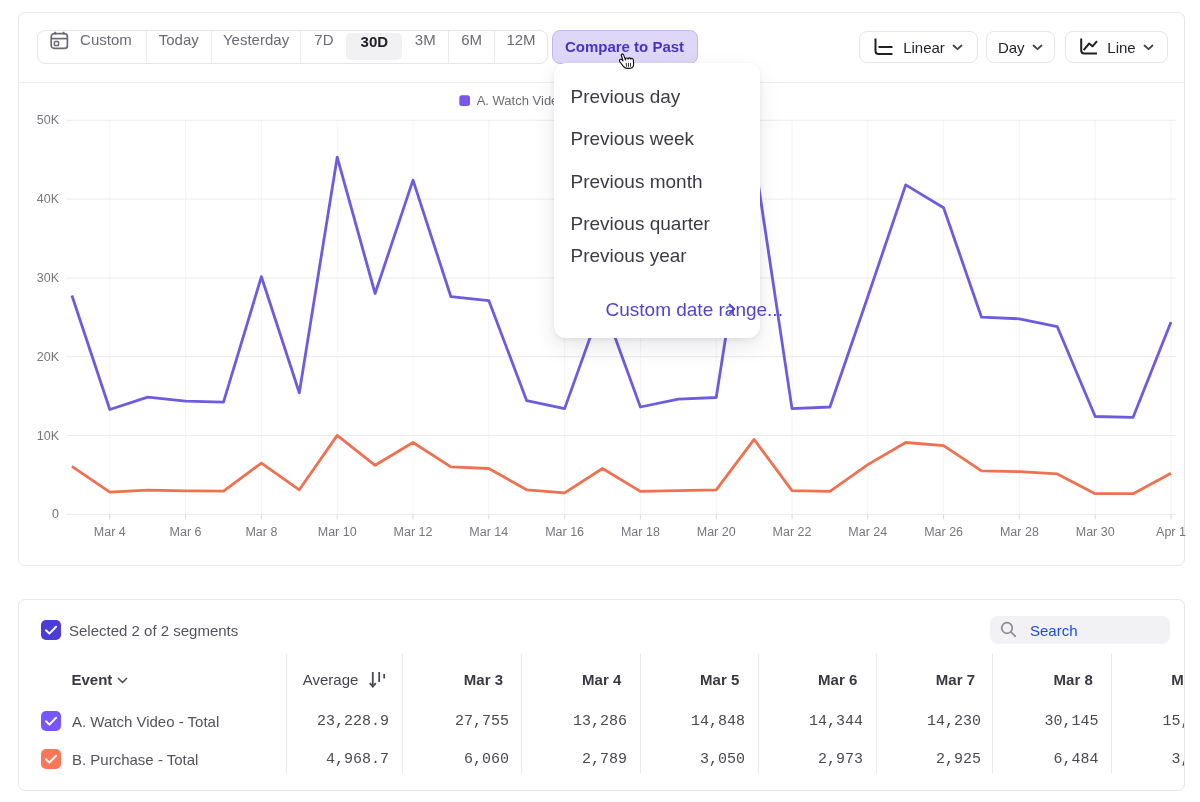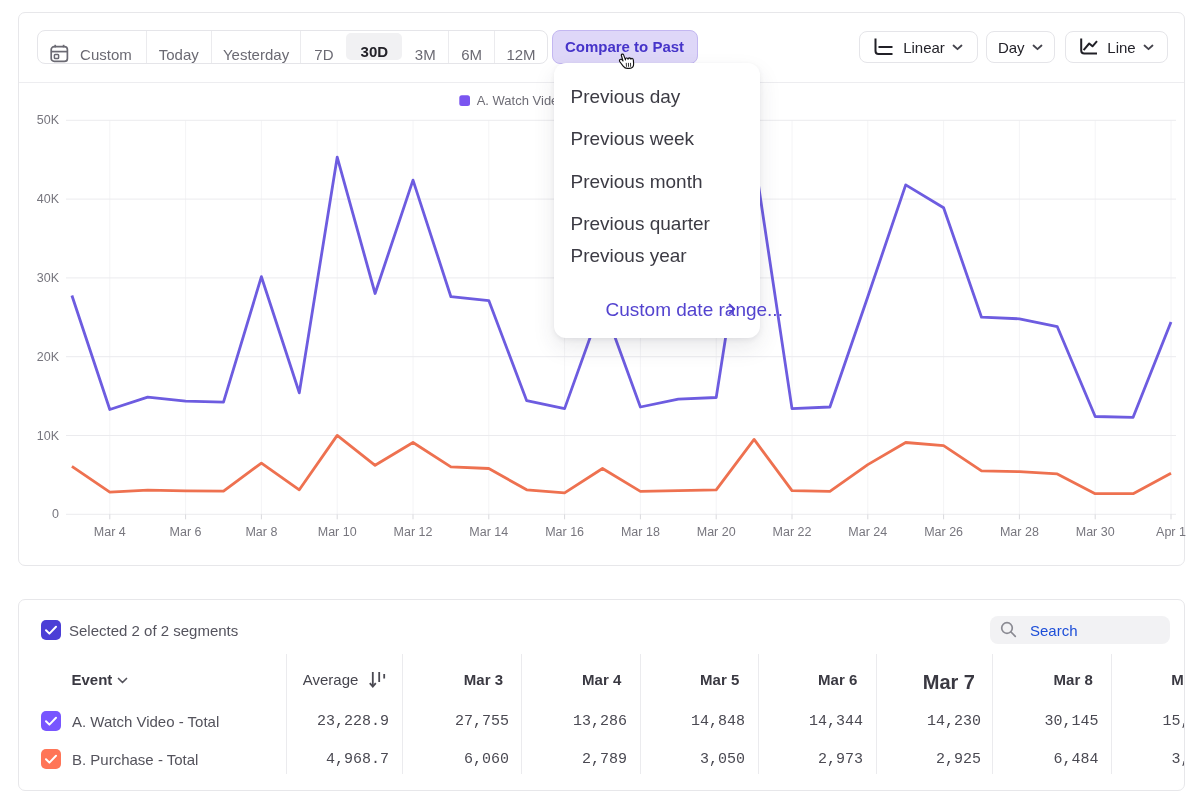--- a/index.html
+++ b/index.html
@@ -1,19 +1,19 @@
 <!DOCTYPE html>
 <html><head>
 <meta charset="utf-8">
 <style>
 * { margin:0; padding:0; box-sizing:border-box; }
 html,body { width:1200px; height:802px; background:#fff; font-family:"Liberation Sans", sans-serif; overflow:hidden; }
 .abs { position:absolute; }
 .card { position:absolute; background:#fff; border:1px solid #e7e7ea; border-radius:7px; }
-.seg { display:flex; align-items:flex-end; justify-content:center; color:#6b6a73; font-size:15px; height:100%; }
+.seg { display:flex; align-items:flex-start; justify-content:center; color:#6b6a73; font-size:15px; height:100%; }
 .btn { position:absolute; display:flex; align-items:center; justify-content:center; background:#fff; border:1px solid #e5e5e9; border-radius:8px; font-size:15px; color:#24232a; font-weight:400; }
 .mitem { position:absolute; left:17px; font-size:19px; color:#3c3b44; white-space:nowrap; }
 </style>
 </head>
 <body>
 
 <div class="card" style="left:18px; top:12px; width:1167px; height:554px;"></div>
 <div class="abs" style="left:19px; top:82px; width:1165px; height:1px; background:#ededf0;"></div>
 
 <div class="abs" style="left:37px; top:29.5px; width:511px; height:34px; border:1px solid #e5e5e9; border-radius:8px; background:#fff; display:flex;">
@@ -202,21 +202,21 @@
       <line x1="3.8" y1="1" x2="3.8" y2="15"></line>
       <path d="M0.8,12.2 L3.8,15.6 L6.8,12.2"></path>
       <line x1="10.2" y1="1" x2="10.2" y2="11"></line>
       <line x1="15.2" y1="3" x2="15.2" y2="7.5"></line>
     </g>
   </svg>
   <div class="abs" style="left:364px; top:71px; width:120px; text-align:right; font-size:15px; font-weight:700; color:#3a3942;">Mar 3</div>
   <div class="abs" style="left:482.3px; top:71px; width:120px; text-align:right; font-size:15px; font-weight:700; color:#3a3942;">Mar 4</div>
   <div class="abs" style="left:600.3px; top:71px; width:120px; text-align:right; font-size:15px; font-weight:700; color:#3a3942;">Mar 5</div>
   <div class="abs" style="left:718.3px; top:71px; width:120px; text-align:right; font-size:15px; font-weight:700; color:#3a3942;">Mar 6</div>
-  <div class="abs" style="left:836px; top:71px; width:120px; text-align:right; font-size:20px; font-weight:700; color:#3a3942;">Mar 7</div>
+  <div class="abs" style="left:836px; top:71px; width:120px; text-align:right; font-size:15px; font-weight:700; color:#3a3942;">Mar 7</div>
   <div class="abs" style="left:953.8px; top:71px; width:120px; text-align:right; font-size:15px; font-weight:700; color:#3a3942;">Mar 8</div>
   <div class="abs" style="left:1071.5px; top:71px; width:120px; text-align:right; font-size:15px; font-weight:700; color:#3a3942;">Mar 9</div>
 
   <div class="abs" style="left:22px; top:110.5px; width:20px; height:20px; background:#7856FF; border-radius:5px;"></div>
   <svg class="abs" style="left:22px; top:110.5px;" width="20" height="20" viewBox="0 0 20 20">
       <path d="M5,10.2 L8.4,13.6 L15,6.8" fill="none" stroke="#fff" stroke-width="2" stroke-linecap="round" stroke-linejoin="round"></path>
     </svg>
   <div class="abs" style="left:53px; top:112.5px; font-size:15px; color:#54535c;">A. Watch Video - Total</div>
   <div class="abs mono" style="left:210px; top:113px; width:160px; text-align:right;">23,228.9</div>
   <div class="abs mono" style="left:370px; top:113px; width:120px; text-align:right;">27,755</div>

